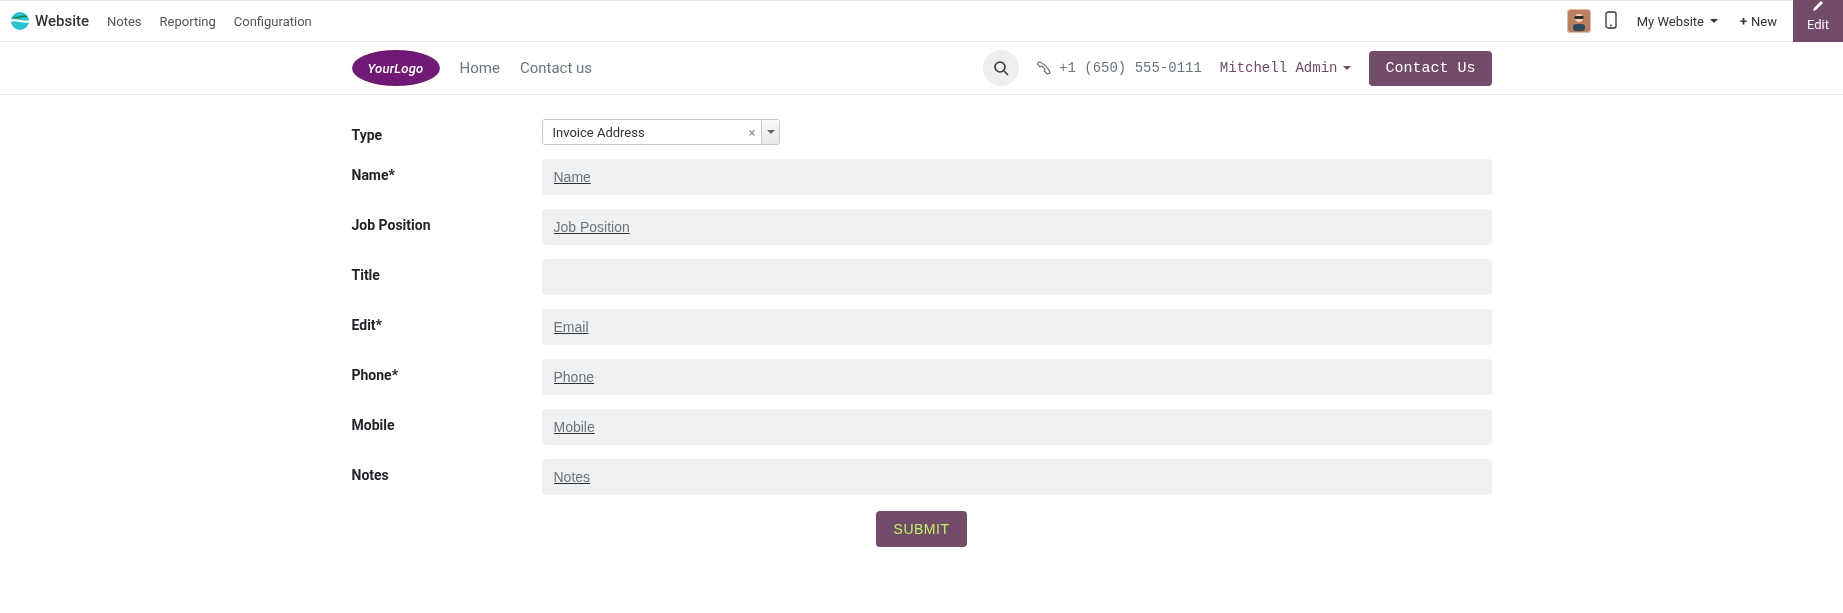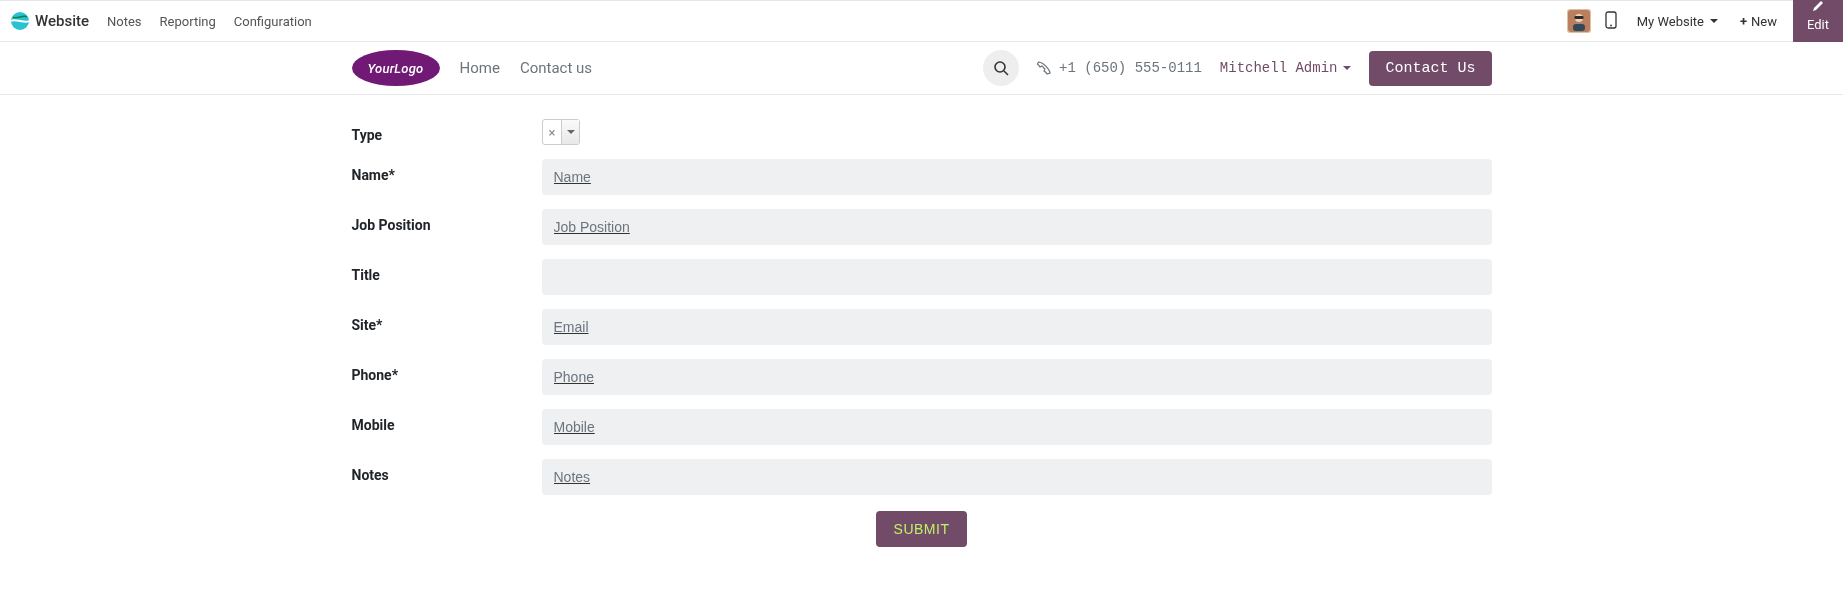--- a/index.html
+++ b/index.html
@@ -136,20 +136,21 @@
     </div>
   </div>
 </div>
 
 <div class="form-wrap">
 
   <div class="form-row">
     <div class="form-label">Type</div>
     <div class="form-control-wrap">
       <span class="select-box">
+        <span class="select-value">Invoice Address</span>
         <span class="select-clear">×</span>
         <span class="select-caret-box">
             <span class="caret"></span>
           </span>
       </span>
     </div>
   </div>
 
   <div class="form-row">
     <div class="form-label">Name*</div>
@@ -166,21 +167,21 @@
   </div>
 
   <div class="form-row">
     <div class="form-label">Title</div>
     <div class="form-control-wrap">
       <input class="text-input" placeholder="" style="">
     </div>
   </div>
 
   <div class="form-row">
-    <div class="form-label">Site*</div>
+    <div class="form-label">Edit*</div>
     <div class="form-control-wrap">
       <input class="text-input" placeholder="Email" style="">
     </div>
   </div>
 
   <div class="form-row">
     <div class="form-label">Phone*</div>
     <div class="form-control-wrap">
       <input class="text-input" placeholder="Phone" style="">
     </div>

